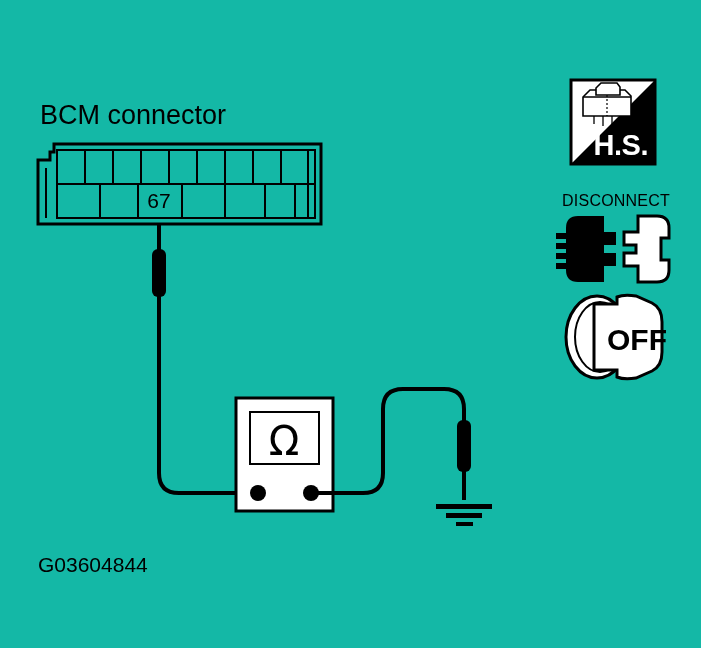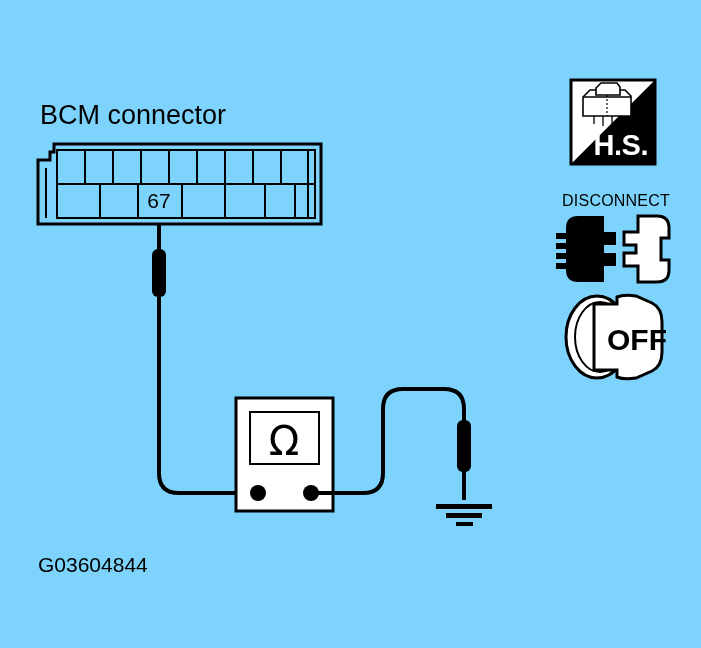--- a/index.html
+++ b/index.html
@@ -9,21 +9,21 @@
     background: #ffffff;
   }
   body {
     font-family: "Liberation Sans", sans-serif;
     color: #000000;
   }
   #page {
     position: relative;
     width: 701px;
     height: 648px;
-    background: #7dd3fc;
+    background: #14b8a6;
     overflow: hidden;
   }
   #diagram-svg {
     position: absolute;
     left: 0;
     top: 0;
     width: 701px;
     height: 648px;
     display: block;
   }

